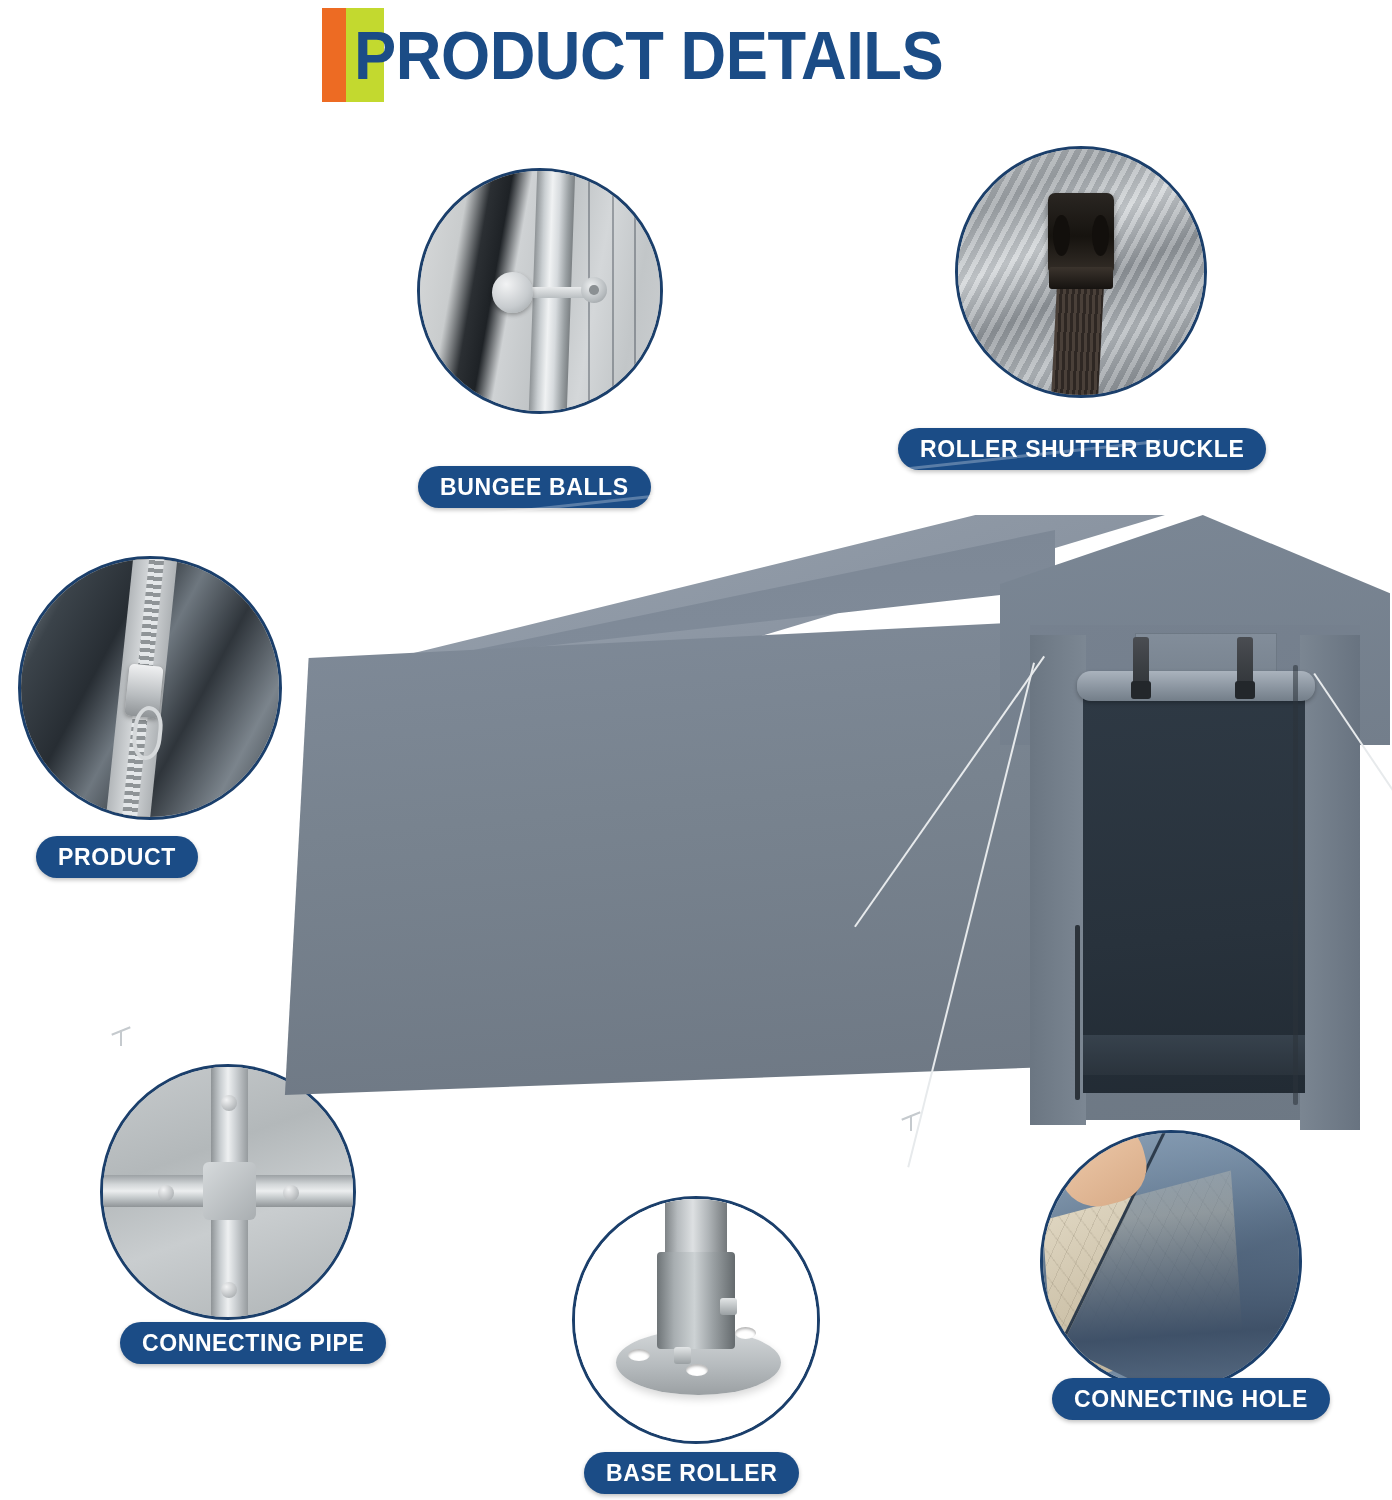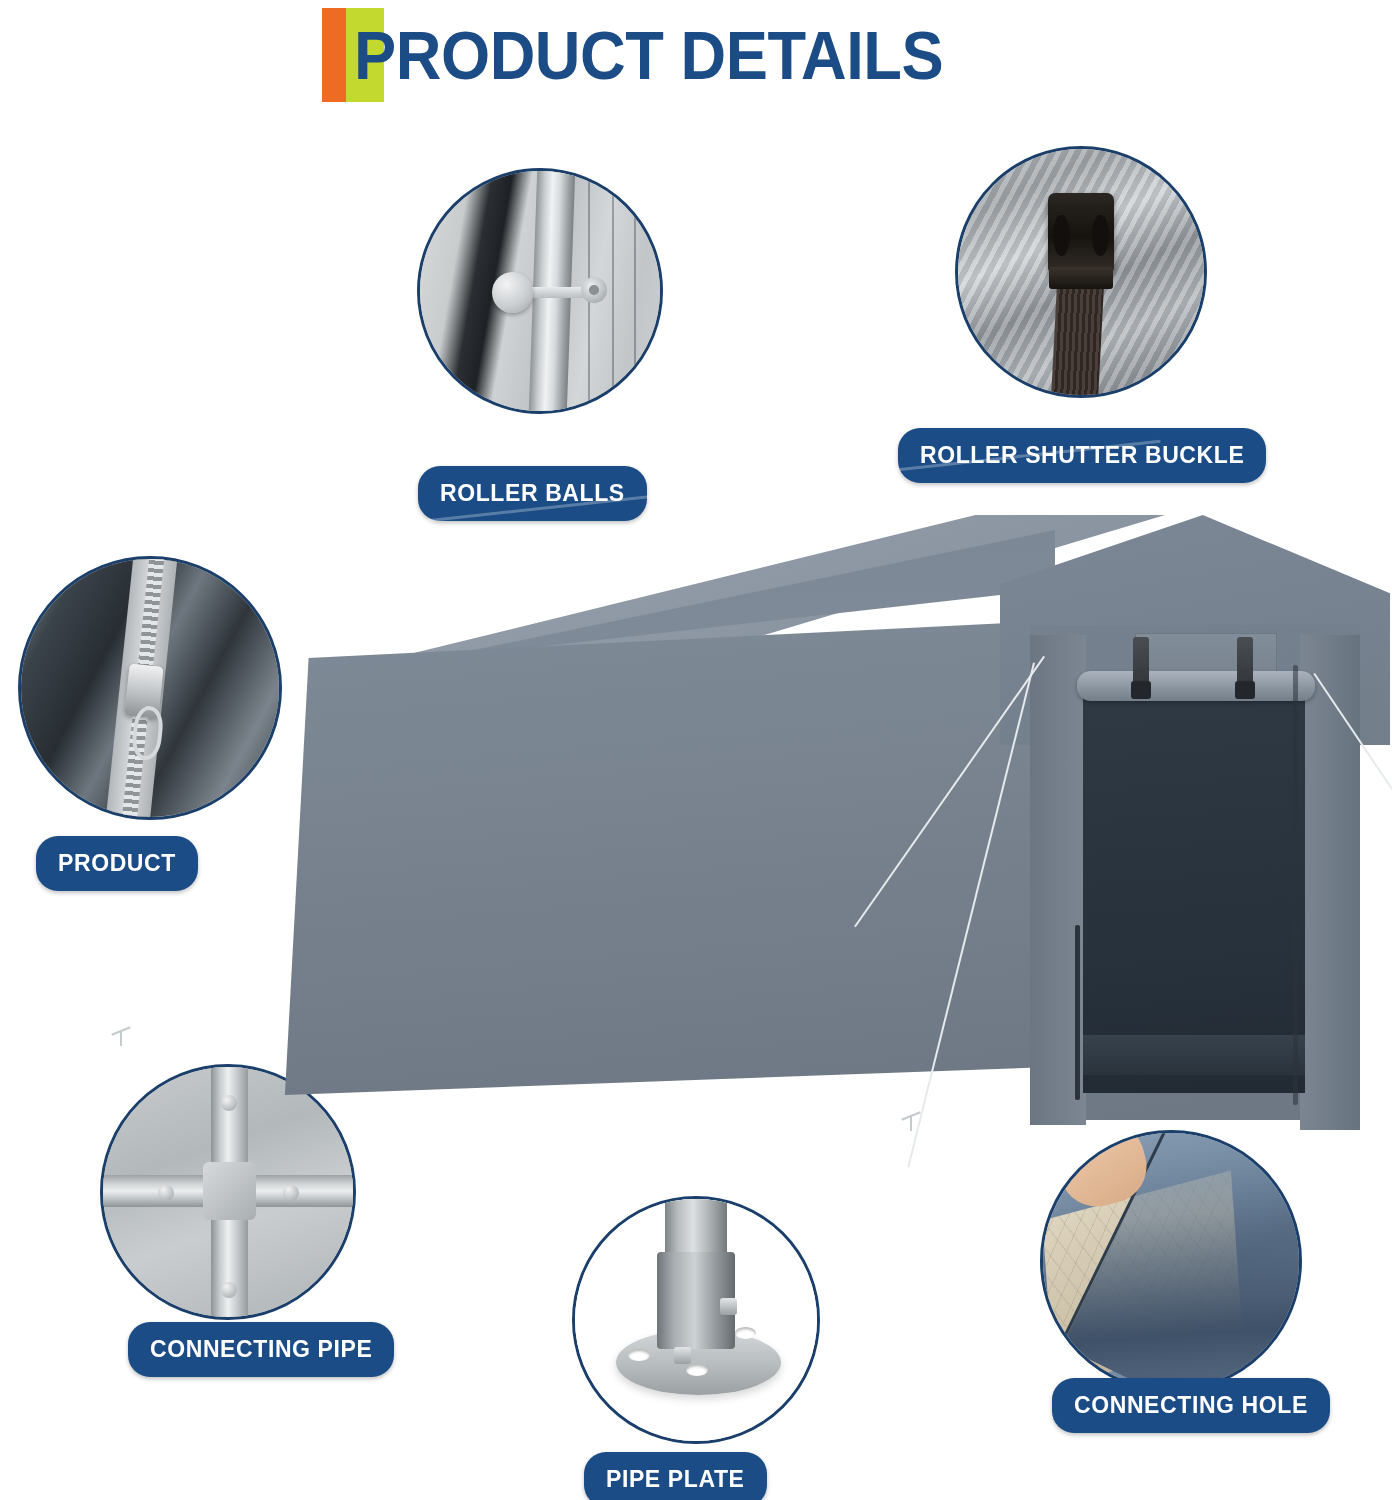--- a/index.html
+++ b/index.html
@@ -52,21 +52,21 @@
     border-radius:22px;
     color:#ffffff;
     font-weight:bold;
     font-size:23px;
     letter-spacing:0.6px;
     display:flex;align-items:center;justify-content:center;
     box-shadow:0 2px 4px rgba(0,0,0,0.25);
     white-space:nowrap;
     box-sizing:border-box;
     padding:0 22px;
-    height:55px;
+    height:42px;
   }
 
   
 
   
   .bungee-bg{position:absolute;inset:0;background:
      linear-gradient(100deg,#d8dadb 0%,#c9cccd 18%,#2b2f33 26%,#1e2226 33%,#cfd2d4 40%,#bfc3c5 55%,#d4d7d9 70%,#c2c6c8 85%,#cbced0 100%);}
   .bungee-pole{position:absolute;left:47%;top:-6%;width:16%;height:112%;
      background:linear-gradient(90deg,#8e9396 0%,#c9ced1 22%,#f0f2f3 42%,#d6dadd 62%,#9aa0a3 85%,#7b8083 100%);
      transform:rotate(2deg);border-radius:4px;}
@@ -243,21 +243,21 @@
       <div class="bungee-bg"></div>
       <div class="bungee-seam" style="left:70%"></div>
       <div class="bungee-seam" style="left:80%"></div>
       <div class="bungee-seam" style="left:89%"></div>
       <div class="bungee-pole"></div>
       <div class="bungee-cord"></div>
       <div class="bungee-ball"></div>
       <div class="bungee-loop"></div>
     </div>
   </div>
-  <div class="pill" style="left:418px;top:466px;">ROLLER BALLS</div>
+  <div class="pill" style="left:418px;top:466px;">BUNGEE BALLS</div>
 
   <div class="circle" style="left:955px;top:146px;width:252px;height:252px;">
     <div class="photo">
       <div class="buckle-bg"></div>
       <div class="buckle-crinkle"></div>
       <div class="buckle-strap"></div>
       <div class="buckle-body"></div>
       <div class="buckle-bar"></div>
     </div>
   </div>
@@ -279,36 +279,36 @@
       <div class="pipe-bg"></div>
       <div class="pipe-h"></div>
       <div class="pipe-v"></div>
       <div class="pipe-hub"></div>
       <div class="rivet" style="left:47%;top:11%"></div>
       <div class="rivet" style="left:47%;top:86%"></div>
       <div class="rivet" style="left:22%;top:47%"></div>
       <div class="rivet" style="left:72%;top:47%"></div>
     </div>
   </div>
-  <div class="pill" style="left:128px;top:1322px;">CONNECTING PIPE</div>
+  <div class="pill" style="left:120px;top:1322px;">CONNECTING PIPE</div>
 
   <div class="circle" style="left:572px;top:1196px;width:248px;height:248px;border-color:#1B3F6B;background:#ffffff;">
     <div class="photo">
       <div class="plate-bg"></div>
       <div class="plate-disc"></div>
       <div class="plate-tube"></div>
       <div class="plate-collar"></div>
       <div class="plate-hole" style="left:22%;top:62%"></div>
       <div class="plate-hole" style="left:46%;top:68%"></div>
       <div class="plate-hole" style="left:66%;top:53%"></div>
       <div class="plate-bolt" style="left:41%;top:61%"></div>
       <div class="plate-bolt" style="left:60%;top:41%"></div>
     </div>
   </div>
-  <div class="pill" style="left:584px;top:1452px;">PIPE PLATE</div>
+  <div class="pill" style="left:584px;top:1452px;">BASE ROLLER</div>
 
   <div class="circle" style="left:1040px;top:1130px;width:262px;height:262px;">
     <div class="photo">
       <div class="vent-bg"></div>
       <div class="vent-mesh"></div>
       <div class="vent-flap"></div>
       <div class="vent-hand"></div>
     </div>
   </div>
   <div class="pill" style="left:1052px;top:1378px;">CONNECTING HOLE</div>

